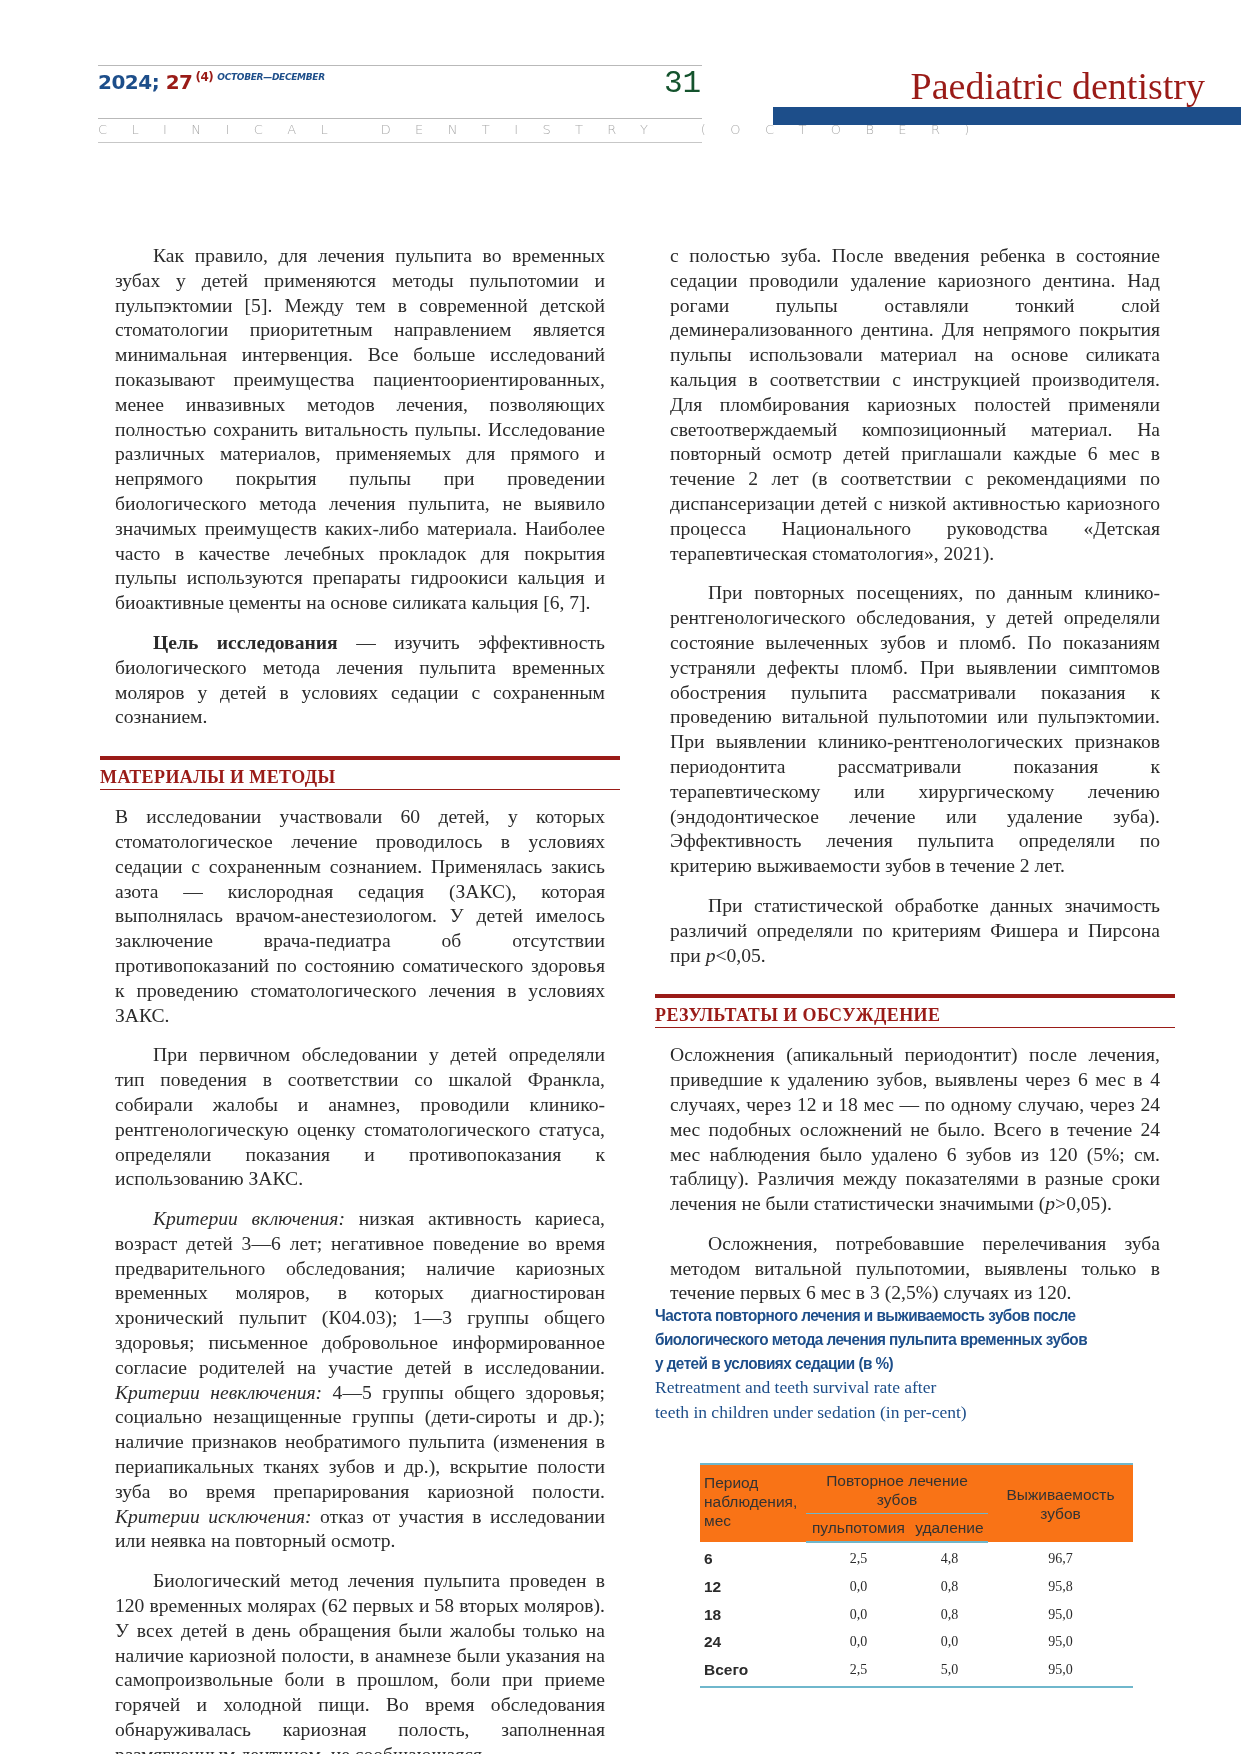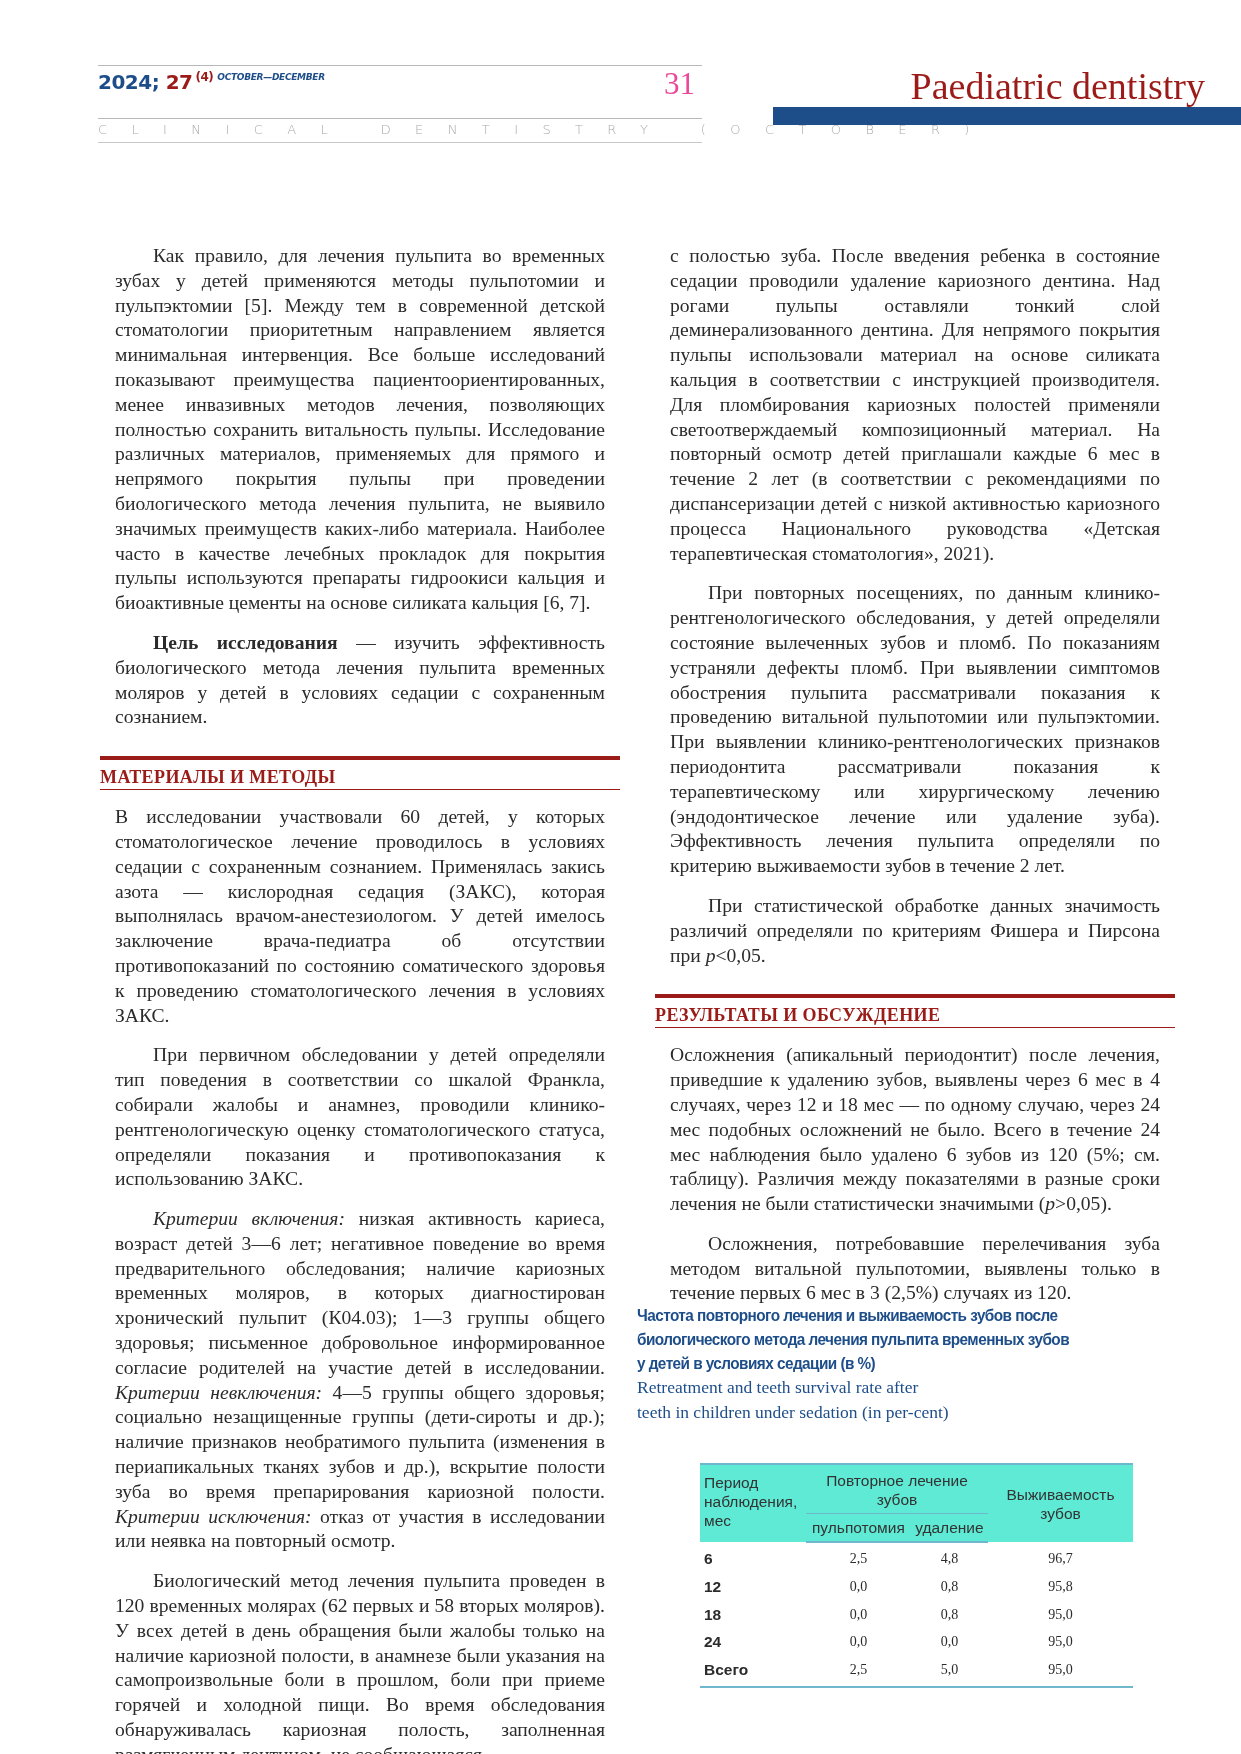--- a/index.html
+++ b/index.html
@@ -5,21 +5,21 @@
   html, body { margin: 0; padding: 0; background: #ffffff; }
   body { width: 1241px; height: 1754px; position: relative; overflow: hidden; font-family: "DejaVu Serif", serif; color: #2a2a2a; }
 
   
   .hdr-rule-top { position: absolute; left: 98px; top: 65px; width: 604px; height: 1px; background: #b9b9b9; }
   .hdr-issue { position: absolute; left: 98px; top: 70px; font-family: "DejaVu Sans", sans-serif; font-weight: bold; font-size: 20px; letter-spacing: -0.5px; }
   .hdr-issue .yr { color: #1d4e8a; }
   .hdr-issue .vol { color: #9a1b17; }
   .hdr-issue .num { color: #9a1b17; font-size: 12px; vertical-align: 8px; margin-left: 3px; }
   .hdr-issue .months { color: #1d4e8a; font-size: 9px; font-style: italic; vertical-align: 9px; margin-left: 4px; letter-spacing: -0.3px; }
-  .hdr-page { position: absolute; left: 664px; top: 66px; font-family: Liberation Serif, serif; font-size: 31px; color: #ec4899; }
+  .hdr-page { position: absolute; left: 664px; top: 66px; font-family: Liberation Mono, monospace; font-size: 31px; color: #14532d; }
   .hdr-rule-mid { position: absolute; left: 98px; top: 118px; width: 604px; height: 1px; background: #b9b9b9; }
   .hdr-journal { position: absolute; left: 98px; top: 122px; width: 604px; font-family: "DejaVu Sans", sans-serif; font-size: 13px; color: #a9a9a9; letter-spacing: 24.4px; white-space: nowrap; font-weight: 300; }
   .hdr-rule-bot { position: absolute; left: 98px; top: 142px; width: 604px; height: 1px; background: #c7c7c7; }
   .hdr-section { position: absolute; right: 36px; top: 64px; font-family: "Liberation Serif", serif; font-size: 38px; color: #9a1b17; }
   .hdr-bar { position: absolute; left: 773px; top: 107px; width: 468px; height: 18px; background: #1d4e8a; }
 
   
   .col { position: absolute; top: 230px; width: 520px; font-family: "Liberation Serif", serif; font-size: 19.6px; line-height: 24.8px; text-align: justify; color: #2b2b2b; }
   .col-left { left: 100px; top: 229px; }
   .col-right { left: 655px; top: 229px; }
@@ -27,26 +27,26 @@
   .col p.ind { text-indent: 38px; }
   .col em { font-style: italic; }
   .col b { font-weight: bold; }
 
   .sec-head { position: relative; margin: 26px 0 10px 0; }
   .sec-head .thick { height: 4px; background: #9a1b17; }
   .sec-head .title { font-family: "Liberation Serif", serif; font-weight: bold; color: #9a1b17; font-size: 18px; letter-spacing: 0.4px; padding: 7px 0 2px 0; line-height: 20px; text-align: left; }
   .sec-head .thin { height: 1px; background: #9a1b17; }
 
   
-  .tbl-caption { position: absolute; left: 637px; top: 1303px; width: 500px; }
+  .tbl-caption { position: absolute; left: 655px; top: 1303px; width: 500px; }
   .tbl-caption .ru { font-family: "Liberation Sans", sans-serif; font-weight: bold; color: #1d4e8a; font-size: 16.5px; line-height: 24px; letter-spacing: -0.6px; transform: scaleX(0.93); transform-origin: left; white-space: nowrap; }
   .tbl-caption .en { font-family: "Liberation Serif", serif; color: #1d4e8a; font-size: 17.5px; line-height: 24.5px; }
 
   .tbl { position: absolute; left: 700px; top: 1463px; width: 433px; border-collapse: collapse; font-size: 16px; }
-  .tbl thead { background: #5eead4; }
+  .tbl thead { background: #f97316; }
   .tbl thead tr.r1 th { border-top: 2px solid #6fb7cc; }
   .tbl thead tr.r2 th { border-bottom: 2px solid #6fb7cc; }
   .tbl th { font-family: "Liberation Sans", sans-serif; font-weight: normal; color: #333; font-size: 15.5px; line-height: 19px; }
   .tbl th.period { text-align: left; padding: 8px 4px 6px 4px; width: 98px; vertical-align: top; }
   .tbl th.group { text-align: center; padding: 6px 0 4px 0; border-bottom: 1px solid #6fb7cc; }
   .tbl th.surv { text-align: center; vertical-align: middle; padding: 0 0; }
   .tbl th.sub { text-align: center; padding: 4px 0 4px 0; }
   .tbl td { font-family: "Liberation Serif", serif; font-size: 14px; line-height: 27.8px; color: #2b2b2b; text-align: center; padding: 0; }
   .tbl td.per { font-family: "Liberation Sans", sans-serif; font-weight: bold; font-size: 15.5px; text-align: left; padding-left: 4px; }
   .tbl tbody tr:first-child td { padding-top: 2px; }

